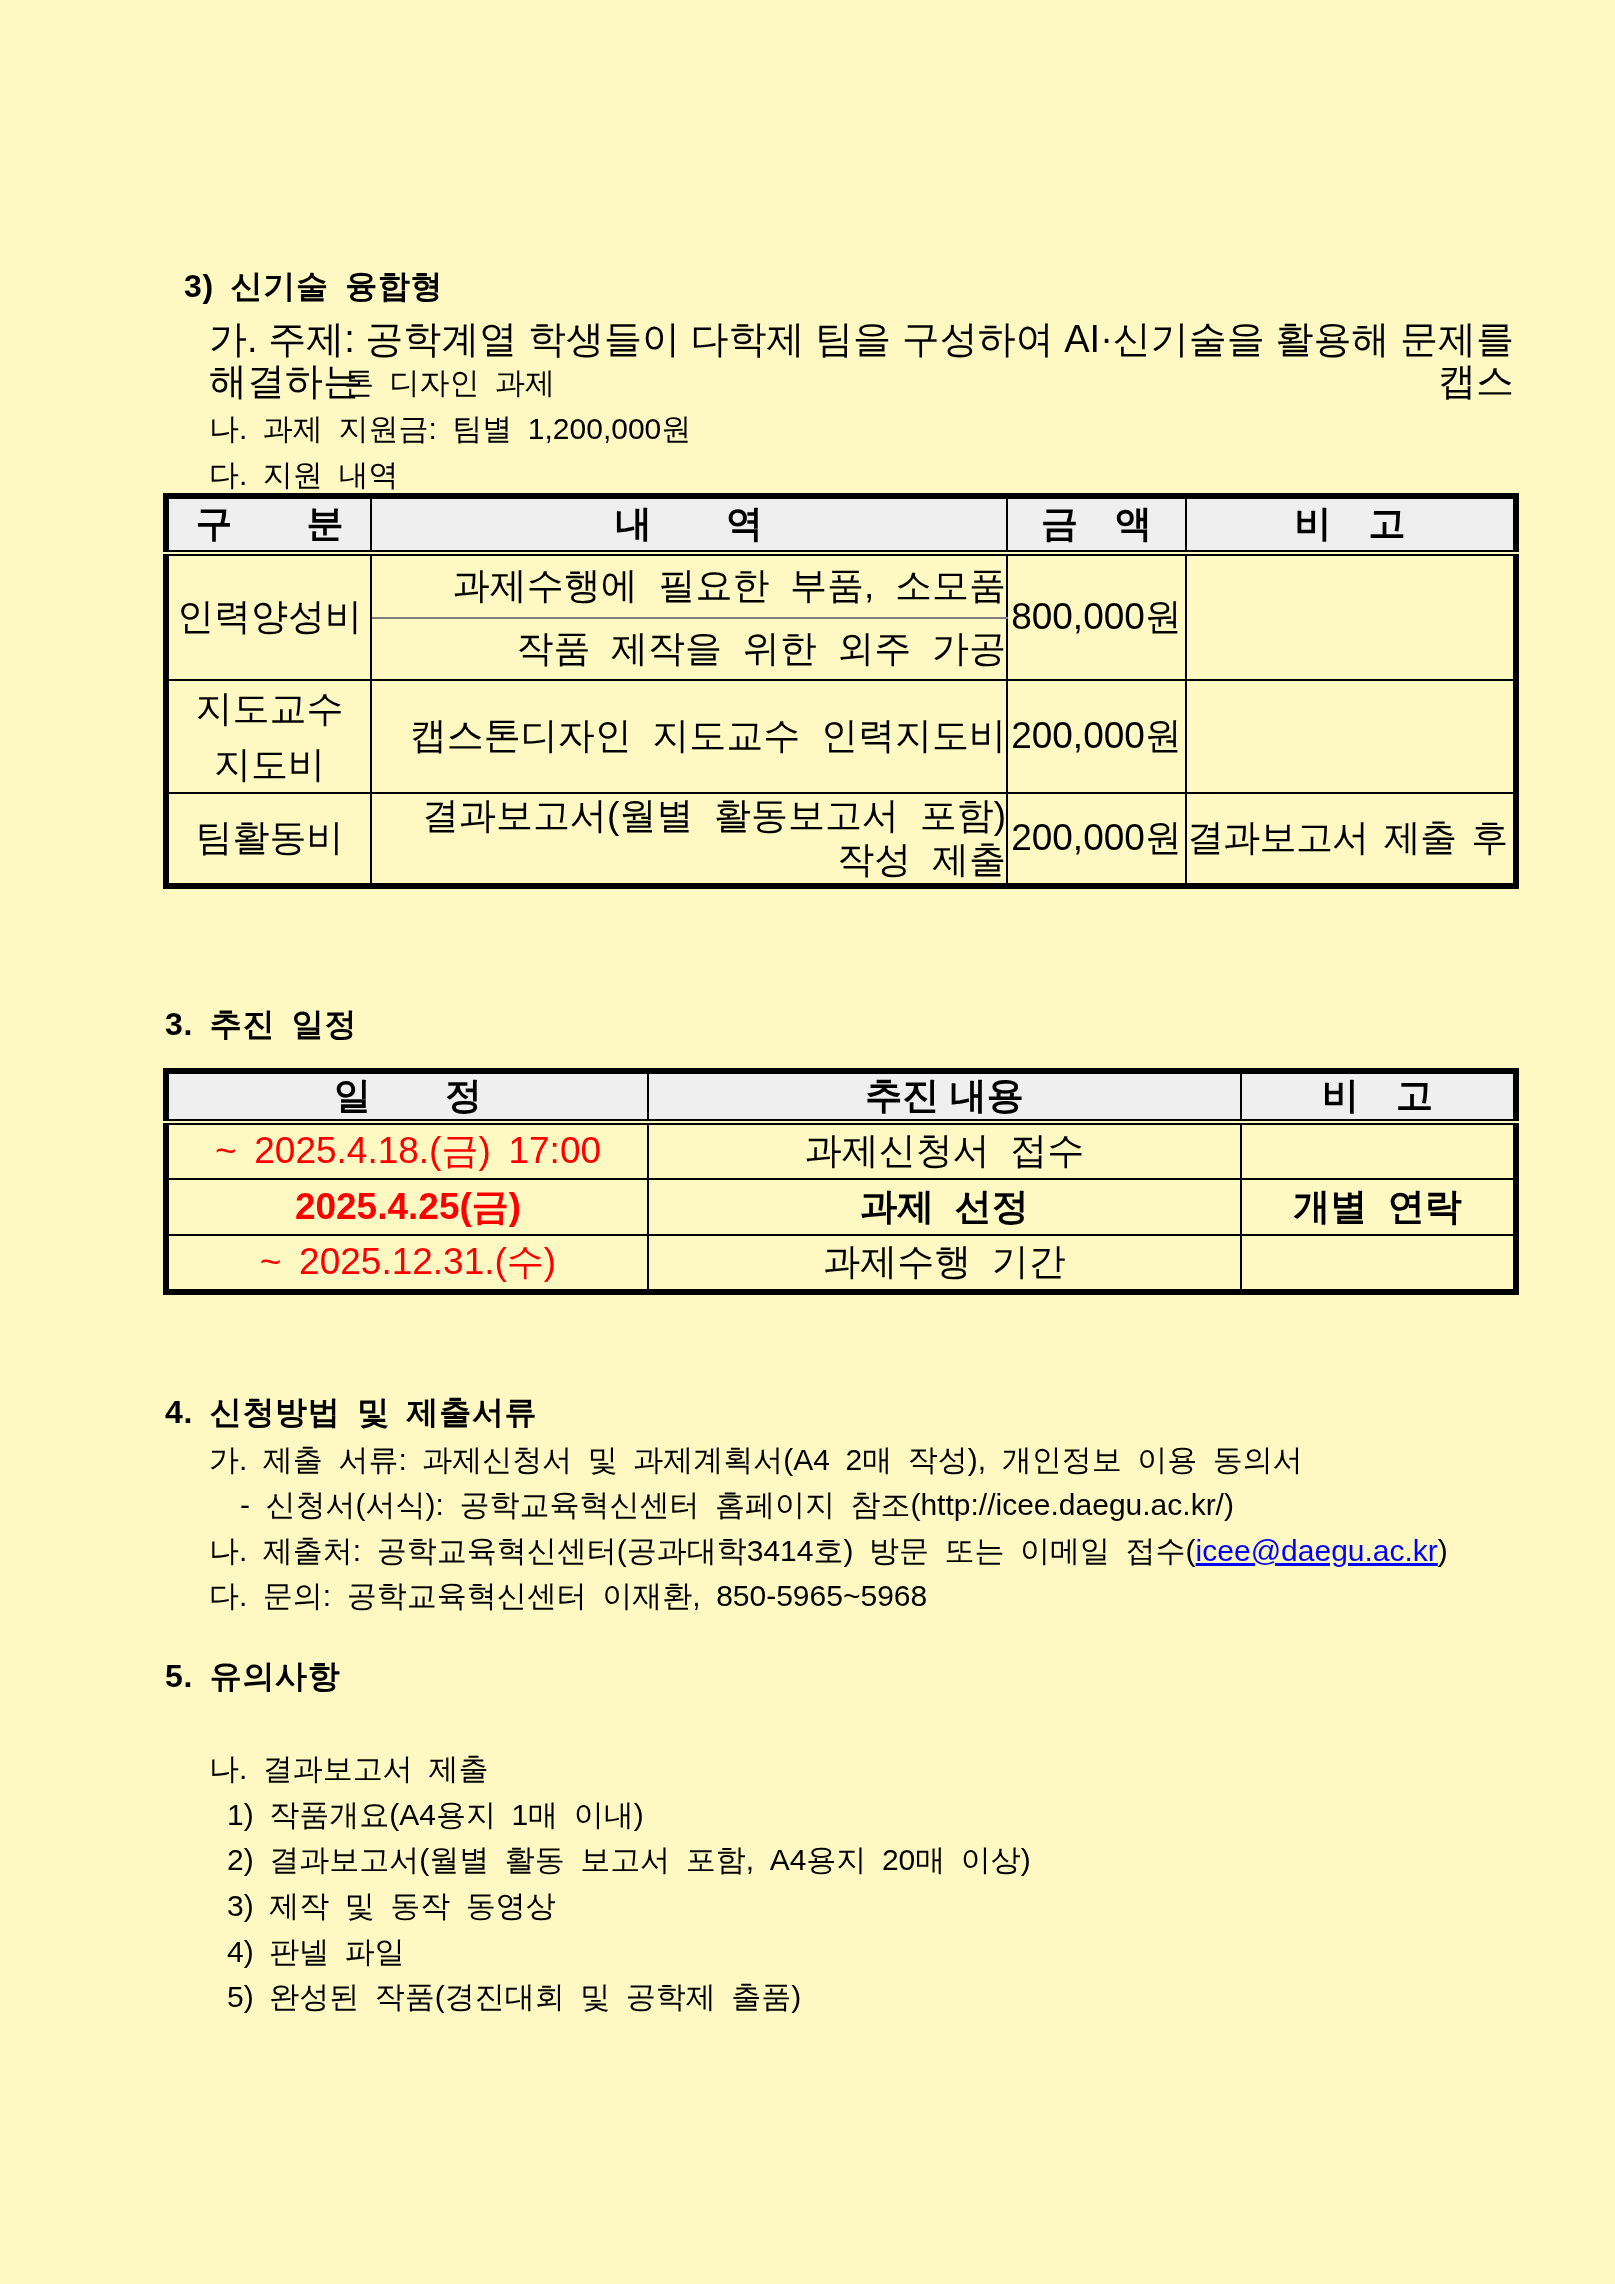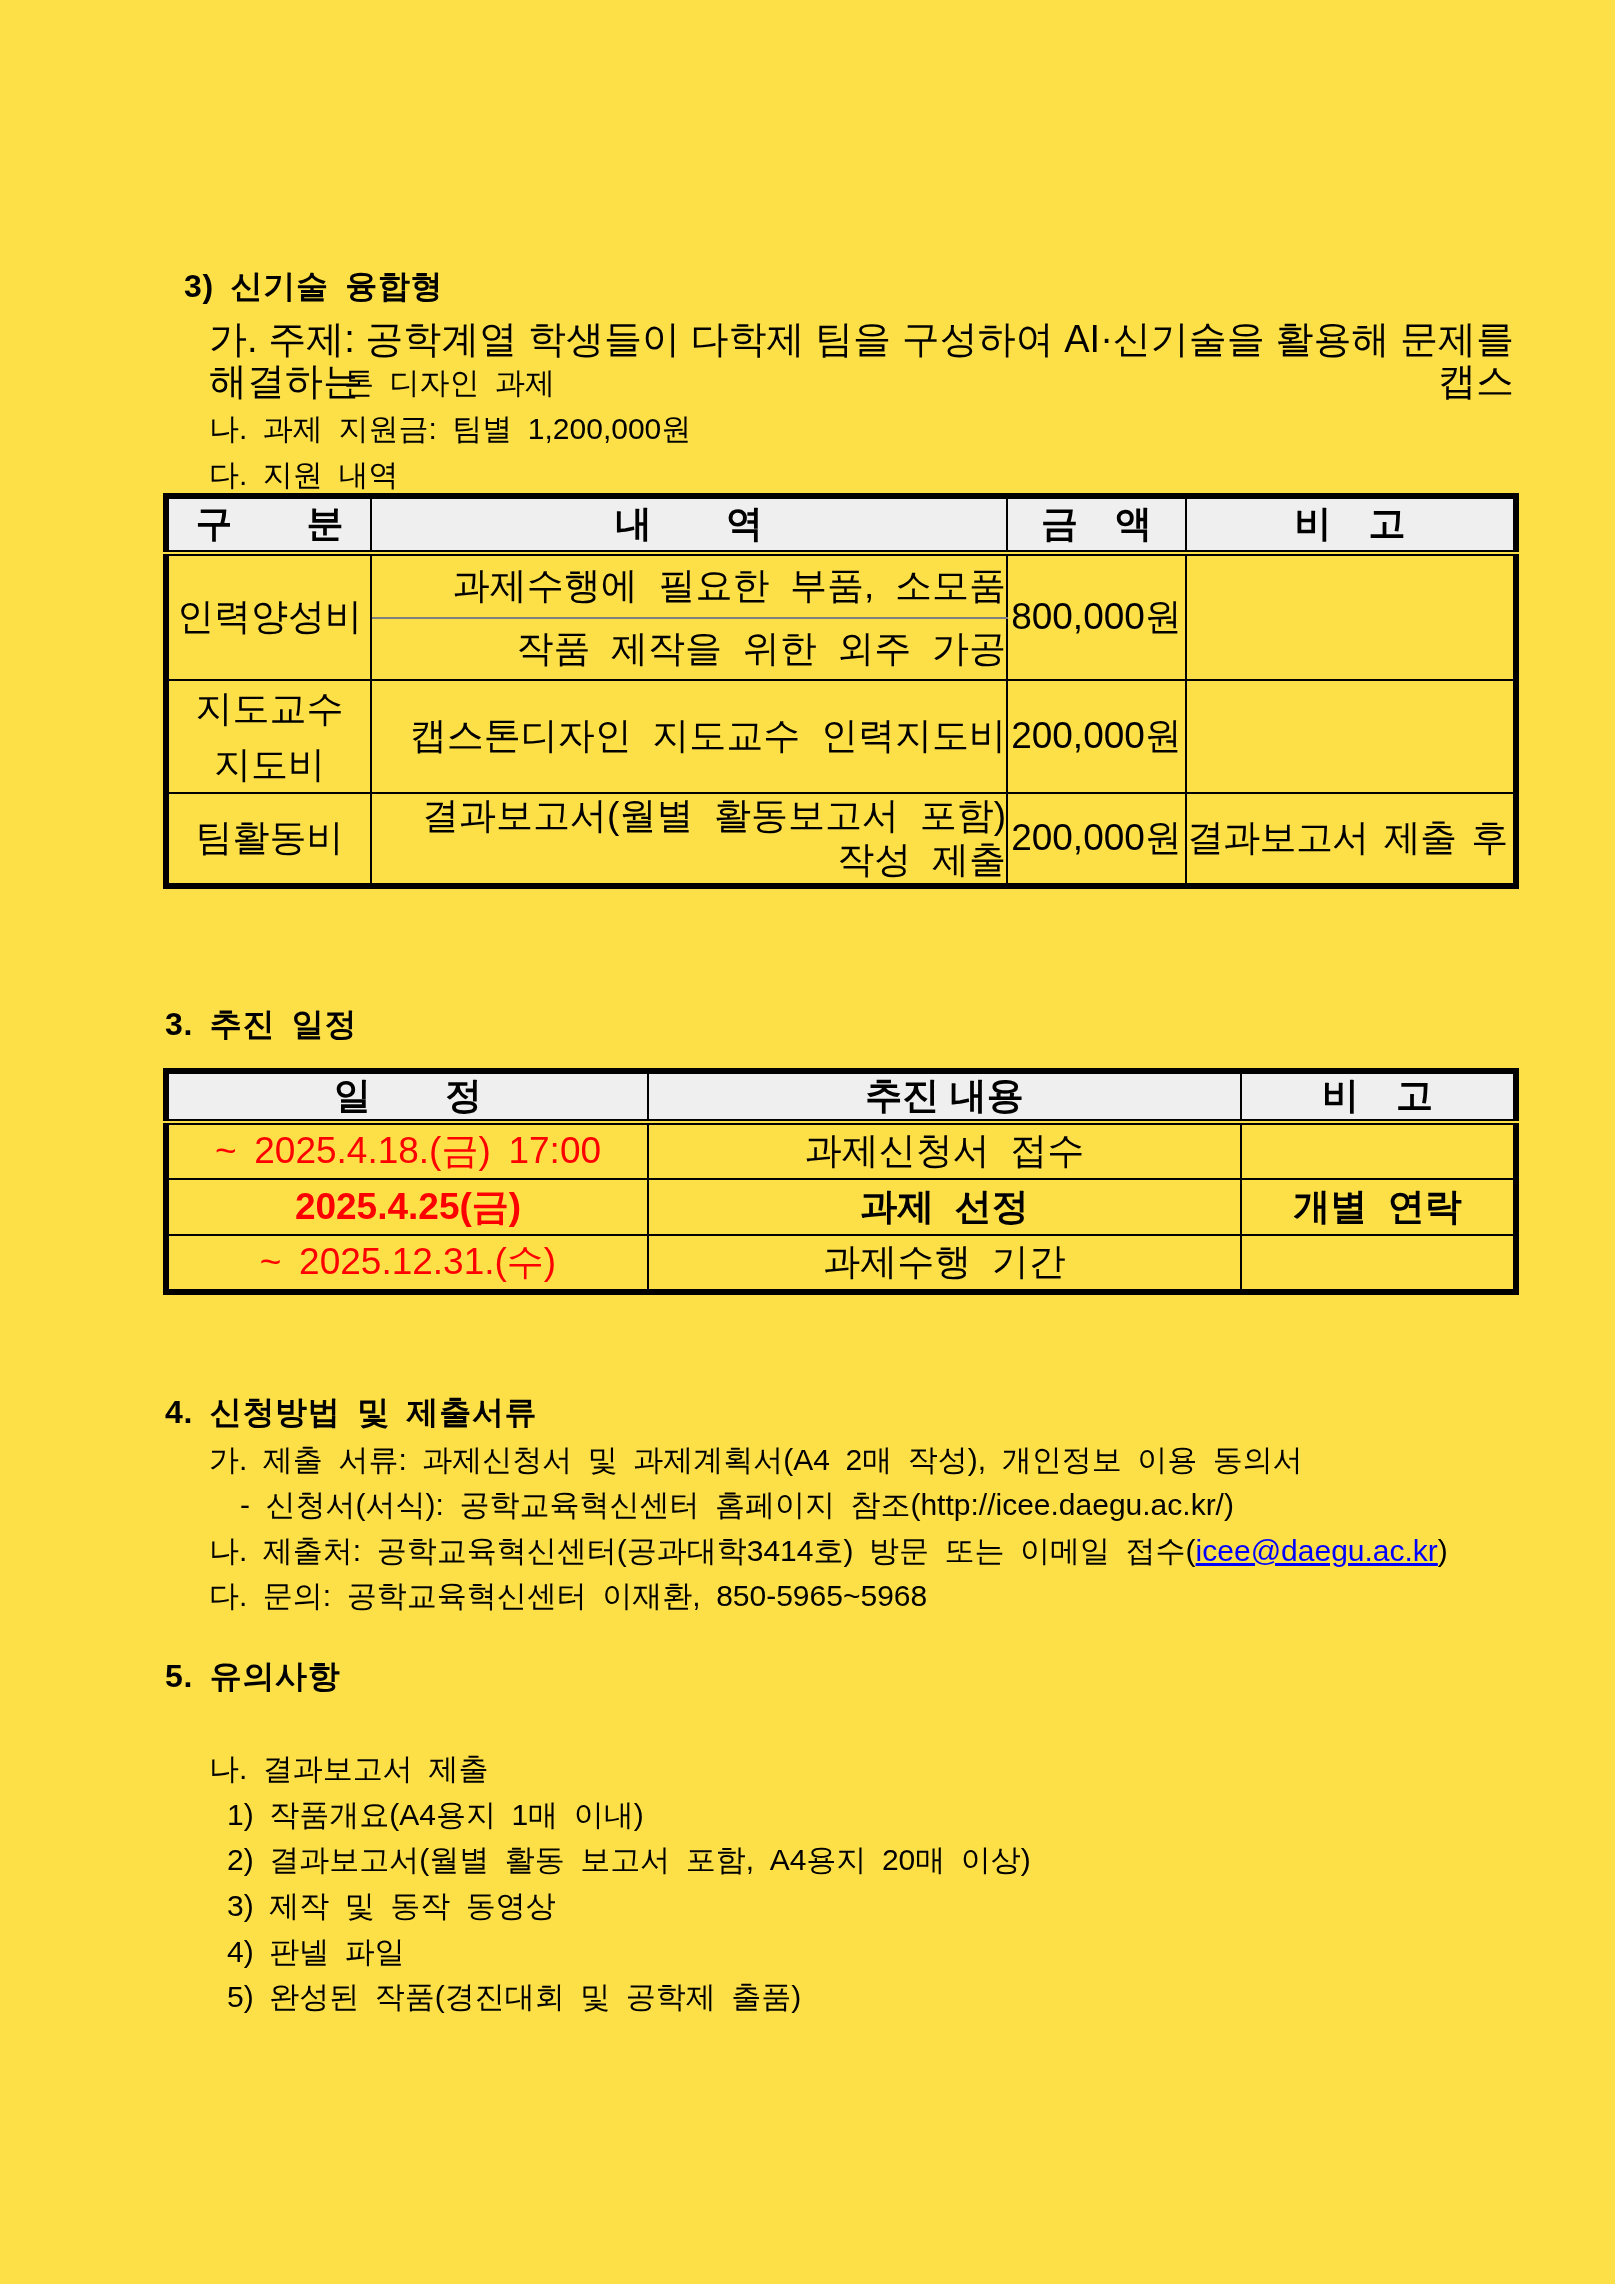--- a/index.html
+++ b/index.html
@@ -1,21 +1,21 @@
 <!DOCTYPE html>
 <html style="font-size:10.4px"><head>
 <meta charset="utf-8">
 <style>
   * { box-sizing: border-box; }
   html, body { margin: 0; padding: 0; background: #ffffff; }
   #page {
     position: relative;
     width: 1616px;
     height: 2284px;
-    background: #fde047;
+    background: #fef9c3;
     color: #000000;
     font-family: "Liberation Sans", sans-serif;
   }
   .abs { position: absolute; }
   .h {
     font-size: 32px;
     font-weight: bold;
     letter-spacing: 0.7px;
     word-spacing: 0.22em;
     white-space: nowrap;

